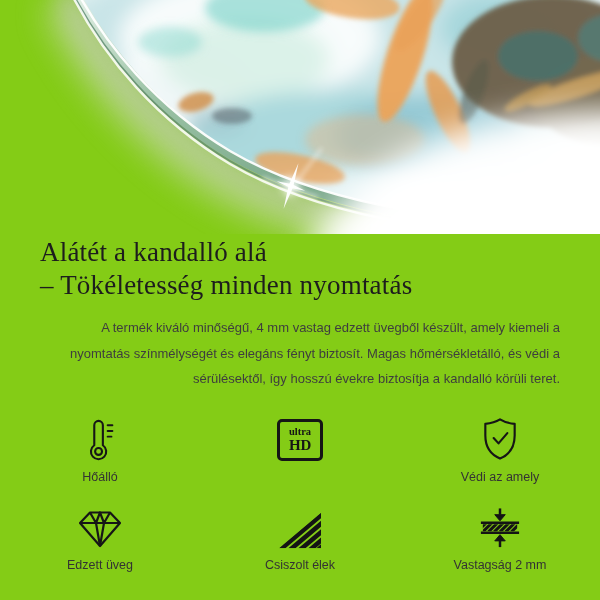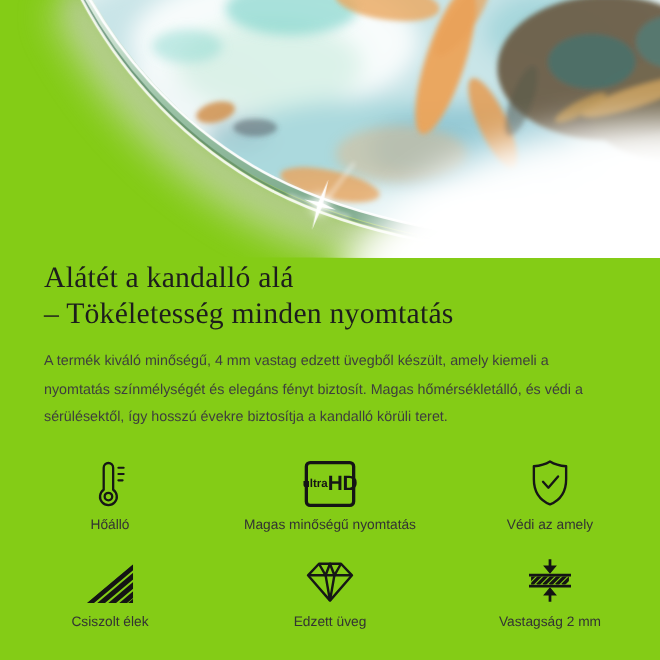--- a/index.html
+++ b/index.html
@@ -4,29 +4,29 @@
 <style>
   html,body{margin:0;padding:0;background:#fff;}
   .page{position:relative;width:600px;height:600px;background:#84cc16;overflow:hidden;
         font-family:"Liberation Sans","DejaVu Sans",sans-serif;}
   .hero{width:600px;height:234px;position:relative;}
   .hero svg{display:block;}
   .text-block{padding:2px 40px 0 40px;}
   h1{margin:0;font-family:"Liberation Serif","DejaVu Serif",serif;font-weight:400;
      font-size:27px;line-height:33px;color:#1d1d1d;letter-spacing:.2px;}
   h1 span{display:block;}
-  .desc{margin:13px 0 0 0;font-size:13px;line-height:25.5px;color:#3e3e3e;max-width:528px;}
+  .desc{margin:13px 0 0 0;font-size:13px;line-height:25.5px;color:#3e3e3e;max-width:528px;text-align:right;}
   .features{margin-top:27px;display:grid;grid-template-columns:1fr 1fr 1fr;row-gap:22px;}
   .feature{display:flex;flex-direction:column;align-items:center;}
   .icon-box{height:42px;display:flex;align-items:flex-end;justify-content:center;}
   .feature-label{margin-top:9px;font-size:12.5px;line-height:15px;color:#333;text-align:right;}
   .uhd-box{width:40px;height:36px;border:3px solid #151515;border-radius:5px;
-           display:flex;flex-direction:row;align-items:center;justify-content:center;color:#151515;}
+           display:flex;flex-direction:column;align-items:center;justify-content:center;color:#151515;font-family:Liberation Serif, serif;}
   .uhd-top{font-size:10.5px;line-height:10px;font-weight:700;}
-  .uhd-bottom{font-size:19px;line-height:16px;font-weight:700;letter-spacing:-.3px;}
+  .uhd-bottom{font-size:15px;line-height:16px;font-weight:700;letter-spacing:-.3px;}
   .ic{stroke:#161616;fill:none;stroke-width:2.2;}
 </style>
 </head>
 <body>
 
 <div class="page">
 
   <div class="hero">
     <svg width="600" height="234" viewBox="0 0 600 234" aria-hidden="true">
       <defs>
@@ -147,61 +147,60 @@
       <div class="feature-label">Hőálló</div>
     </div>
 
     <div class="feature">
       <div class="icon-box">
         <div class="uhd-box">
           <span class="uhd-top">ultra</span>
           <span class="uhd-bottom">HD</span>
         </div>
       </div>
-      <div class="feature-label">Magas minőségű nyomtatás</div>
     </div>
 
     <div class="feature">
       <div class="icon-box">
         <svg width="40" height="44" viewBox="0 0 40 45" class="ic" stroke-width="2.4" stroke-linecap="round" stroke-linejoin="round">
           <path d="M20,2.5 C24,5 29,6.5 35,7 V19 C35,30.5 29.5,38.5 20,42.5 C10.5,38.5 5,30.5 5,19 V7 C11,6.5 16,5 20,2.5 Z"></path>
           <path d="M13.5,21.5 L18.5,27 L27.5,16.5"></path>
         </svg>
       </div>
       <div class="feature-label">Védi az amely</div>
+    </div>
+
+    <div class="feature">
+      <div class="icon-box">
+        <svg width="46" height="40" viewBox="0 0 46 40" class="ic" stroke-width="2" stroke-linejoin="round">
+          <path d="M13,3.5 L33,3.5 L43,14 L23,37 L3,14 Z"></path>
+          <path d="M3,14 L43,14"></path>
+          <path d="M13,3.5 L19,14 L23,3.5 L27,14 L33,3.5"></path>
+          <path d="M19,14 L23,37 M27,14 L23,37"></path>
+        </svg>
+      </div>
+      <div class="feature-label">Edzett üveg</div>
     </div>
 
     <div class="feature">
       <div class="icon-box">
         <svg width="44" height="37" viewBox="0 0 44 44" preserveAspectRatio="none">
           <clipPath id="tri">
               <path d="M1,43 L43,43 L43,1 Z"></path>
             </clipPath>
           <g clip-path="url(#tri)" stroke="#141414" stroke-width="5">
             <line x1="-1" y1="48" x2="48" y2="-1"></line>
             <line x1="9" y1="48" x2="48" y2="9"></line>
             <line x1="19" y1="48" x2="48" y2="19"></line>
             <line x1="29" y1="48" x2="48" y2="29"></line>
             <line x1="37" y1="48" x2="48" y2="37"></line>
           </g>
         </svg>
       </div>
       <div class="feature-label">Csiszolt élek</div>
-    </div>
-
-    <div class="feature">
-      <div class="icon-box">
-        <svg width="46" height="40" viewBox="0 0 46 40" class="ic" stroke-width="2" stroke-linejoin="round">
-          <path d="M13,3.5 L33,3.5 L43,14 L23,37 L3,14 Z"></path>
-          <path d="M3,14 L43,14"></path>
-          <path d="M13,3.5 L19,14 L23,3.5 L27,14 L33,3.5"></path>
-          <path d="M19,14 L23,37 M27,14 L23,37"></path>
-        </svg>
-      </div>
-      <div class="feature-label">Edzett üveg</div>
     </div>
 
     <div class="feature">
       <div class="icon-box">
         <svg width="44" height="42" viewBox="0 0 44 44">
           <g stroke="#141414" fill="#141414">
             <line x1="22" y1="1.5" x2="22" y2="8" stroke-width="2.6"></line>
             <polygon points="16.5,8 27.5,8 22,14.5" stroke-width="1"></polygon>
             <line x1="2" y1="16.5" x2="42" y2="16.5" stroke-width="2.6"></line>
             <clipPath id="barclip">

